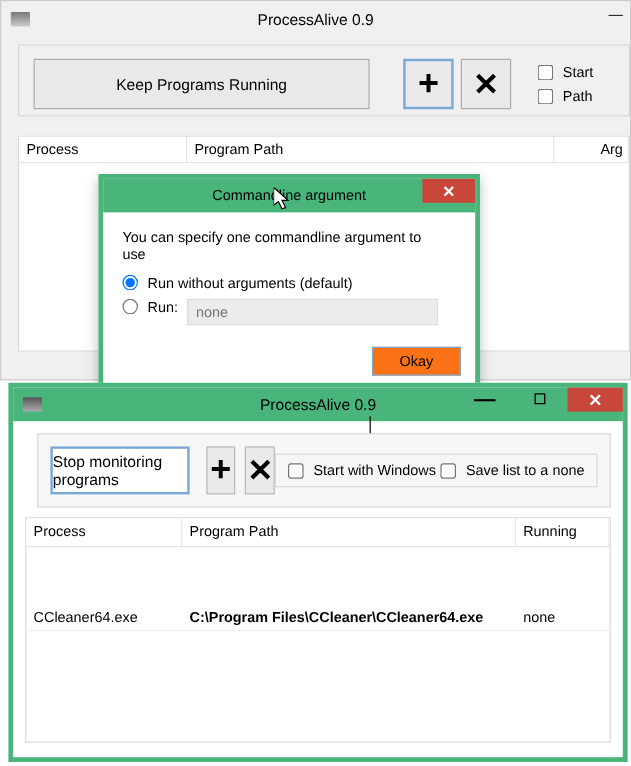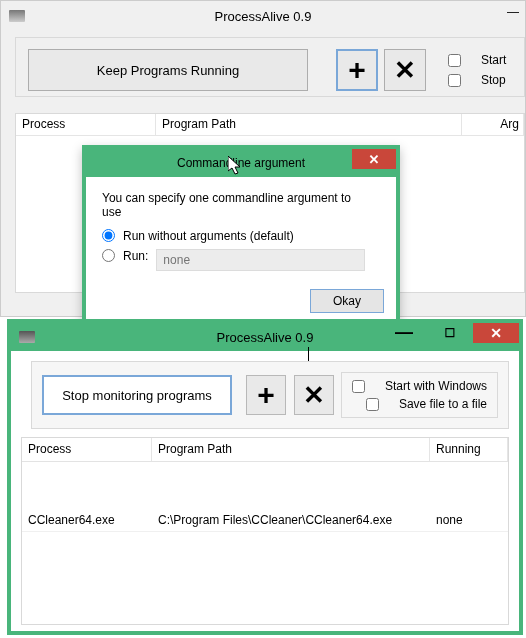--- a/index.html
+++ b/index.html
@@ -13,72 +13,72 @@
   .win1-min { position:absolute; right:2px; top:4px; width:20px; height:18px; text-align:center; }
 
   .win1-panel { margin:6px 0 16px 14px; border:1px solid #d9d9d9; background:#f0f0f0; padding:18px 0 12px 12px; height:60px; display:flex; align-items:center; }
   .big-btn { height:42px; background:#e9e9e9; border:1px solid #adadad; font-size:13px; display:flex; align-items:center; justify-content:center; cursor:pointer; }
   .keep-btn { width:280px; }
   .plus-btn1 { width:42px; margin-left:28px; border:2px solid #7aa7d8; }
   .x-btn1 { width:42px; margin-left:6px; }
   .plus-glyph { font-size:30px; font-weight:900; line-height:1; font-family: Arial, sans-serif; }
   .x-glyph { font-size:26px; font-weight:900; line-height:1; font-family: Arial, sans-serif; }
   .check-col1 { margin-left:22px; display:flex; flex-direction:column; gap:6px; }
-  .chk { display:flex; align-items:center; gap:20px; font-size:12px; white-space:nowrap; }
+  .chk { display:flex; align-items:center; gap:8px; font-size:12px; white-space:nowrap; }
   .chk input { width:13px; height:13px; margin:0; }
 
   .table1 { margin:10px 0 0 14px; border:1px solid #d9d9d9; background:#fff; height:180px; }
   .thead1 { display:flex; height:22px; background:#fff; border-bottom:1px solid #e5e5e5; }
   .th { padding:3px 6px; font-size:12px; border-right:1px solid #e5e5e5; }
   .th-proc1 { width:140px; }
   .th-path1 { flex:1; }
   .th-arg1 { width:30px; text-align:right; padding-right:4px;margin-left:32px; }
 
   
   .dialog { position:absolute; left:82px; top:145px; width:318px; background:#fff; border:4px solid #49b57b; box-shadow:0 4px 10px rgba(0,0,0,0.25); }
   .dlg-titlebar { height:28px; background:#49b57b; position:relative; display:flex; align-items:center; justify-content:center; }
   .dlg-title { color:#000; font-size:12px; }
   .dlg-close { position:absolute; right:0; top:0; width:44px; height:20px; background:#c9473a; color:#fff; display:flex; align-items:center; justify-content:center; font-size:13px; font-weight:bold; cursor:pointer; }
   .dlg-body { padding:14px 31px 12px 16px; font-size:12px; }
   .dlg-desc { margin-bottom:10px; }
   .radio-row { display:flex; align-items:flex-start; gap:8px; margin:6px 0; }
   .radio-row input[type=radio] { width:13px; height:13px; margin:0; }
   .run-input { flex:1; height:22px; background:#ececec; border:1px solid #dcdcdc; color:#888; padding:0 6px; font-size:12px; }
   .dlg-footer { display:flex; justify-content:flex-end; padding:0 12px 12px 0; }
-  .okay-btn { width:74px; height:24px; background:#e5e5e5; border:1px solid #7aa7d8; font-size:12px; cursor:pointer; }
+  .okay-btn { width:74px; height:24px; background:#f97316; border:1px solid #7aa7d8; font-size:12px; cursor:pointer; }
 
   .cursor { position:absolute; left:228px; top:156px; pointer-events:none; }
 
   
   .win2 { position:absolute; left:7px; top:319px; width:516px; height:316px; background:#fff; border:4px solid #49b57b; }
   .win2-titlebar { height:28px; background:#49b57b; position:relative; display:flex; align-items:center; }
   .win2-appicon { width:16px; height:12px; margin-left:8px; background:linear-gradient(#555,#aaa); border-radius:1px; }
   .win2-title { position:absolute; left:0; right:0; text-align:center; font-size:13px; color:#000; }
   .win2-ctrls { position:absolute; right:0; top:0; display:flex; height:20px; }
   .wc { width:46px; display:flex; align-items:center; justify-content:center; color:#000; font-weight:bold; cursor:pointer; }
   .wc-min { font-size:18px; line-height:0.4; }
   .wc-max { font-size:12px; }
   .wc-close { background:#c9473a; color:#fff; font-size:14px; }
 
   .win2-panel { margin:10px 10px 0 20px; border:1px solid #d9d9d9; background:#f6f6f6; padding:10px; display:flex; align-items:center; }
   .stop-btn { width:190px; height:40px; border:2px solid #7aa7d8; background:#fff; }
   .plus-btn2 { width:40px; height:40px; margin-left:14px; background:#e9e9e9; border:1px solid #b8b8b8; }
   .x-btn2 { width:40px; height:40px; margin-left:8px; background:#e9e9e9; border:1px solid #b8b8b8; }
-  .check-col2 { margin-left:auto; border:1px solid #d9d9d9; padding:6px 10px; display:flex; flex-direction:column; gap:4px;align-items:flex-end; }
+  .check-col2 { margin-left:auto; border:1px solid #d9d9d9; padding:6px 10px; display:flex; flex-direction:row; gap:4px; }
 
   .table2 { margin:8px 10px 10px 10px; border:1px solid #d9d9d9; background:#fff; height:188px; }
   .thead2 { display:flex; height:24px; background:#fff; border-bottom:1px solid #e3e3e3; }
   .th2 { padding:4px 6px; font-size:12px; border-right:1px solid #e5e5e5; }
   .th2-proc { width:130px; }
   .th2-path { flex:1; }
   .th2-arg { width:78px; }
   .trow { display:flex; height:22px; border-bottom:1px solid #f0f0f0;margin-top:48px; }
   .td { padding:3px 6px; font-size:12px; overflow:hidden; white-space:nowrap; }
   .td-proc { width:130px; }
-  .td-path { flex:1; }
+  .td-path { flex:1;font-weight:bold; }
   .td-arg { width:78px; }
 
   .caret { position:absolute; top:347px; left:308px; width:1px; height:14px; background:#000; }
 </style>
 </head>
 <body>
 
 <div class="win1">
   <div class="win1-titlebar">
     <div class="win1-appicon"></div>
@@ -94,21 +94,21 @@
     <div class="big-btn x-btn1">
         <span class="x-glyph">✕</span>
       </div>
     <div class="check-col1">
       <label class="chk">
         <input type="checkbox" style="">
         <span>Start</span>
       </label>
       <label class="chk">
         <input type="checkbox" style="">
-        <span>Stop</span>
+        <span>Path</span>
       </label>
     </div>
   </div>
 
   <div class="table1">
     <div class="thead1">
       <div class="th th-proc1">Process</div>
       <div class="th th-path1">Program Path</div>
       <div class="th th-arg1">Arg</div>
     </div>
@@ -166,21 +166,21 @@
     <div class="big-btn x-btn2">
         <span class="x-glyph">✕</span>
       </div>
     <div class="check-col2">
       <label class="chk">
         <input type="checkbox" style="">
         <span>Start with Windows</span>
       </label>
       <label class="chk">
         <input type="checkbox" style="">
-        <span>Save file to a file</span>
+        <span>Save list to a none</span>
       </label>
     </div>
   </div>
 
   <div class="table2">
     <div class="thead2">
       <div class="th2 th2-proc">Process</div>
       <div class="th2 th2-path">Program Path</div>
       <div class="th2 th2-arg">Running</div>
     </div>

